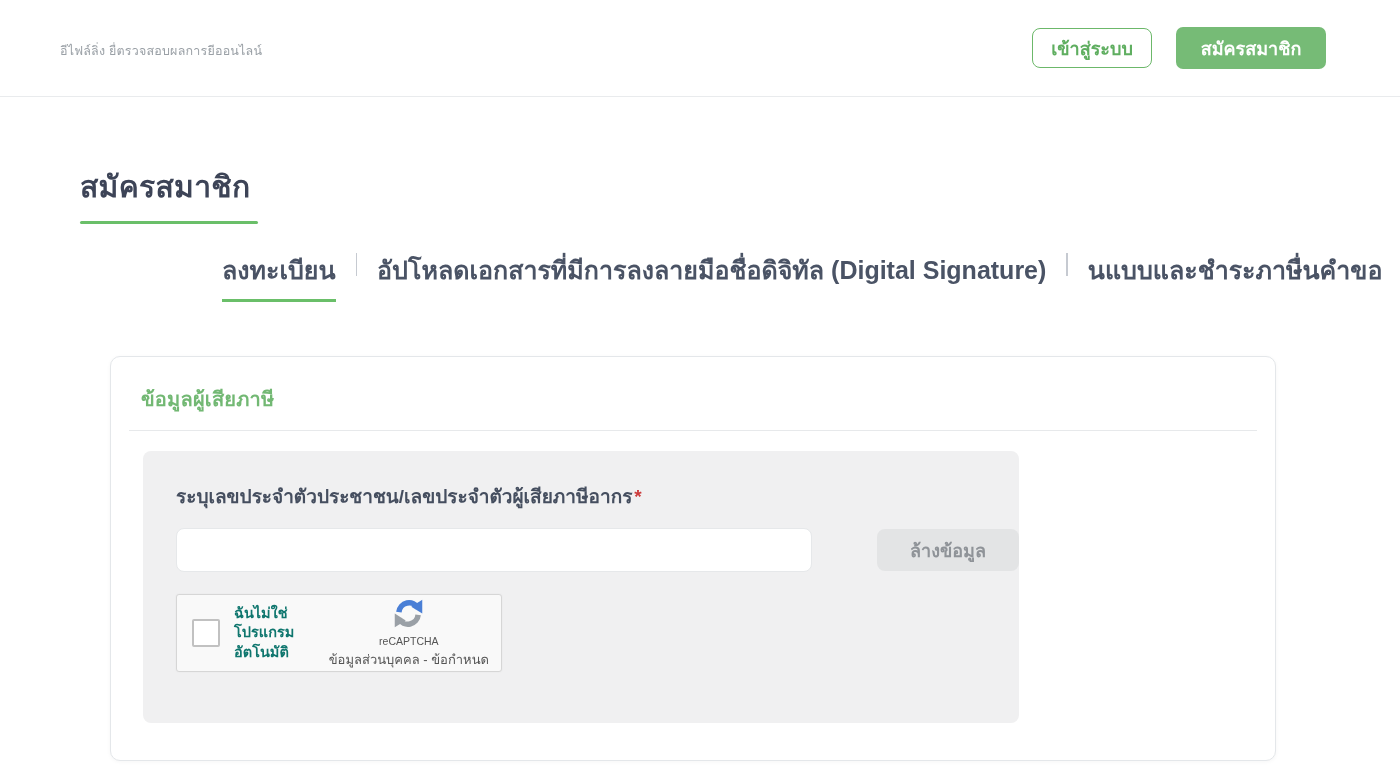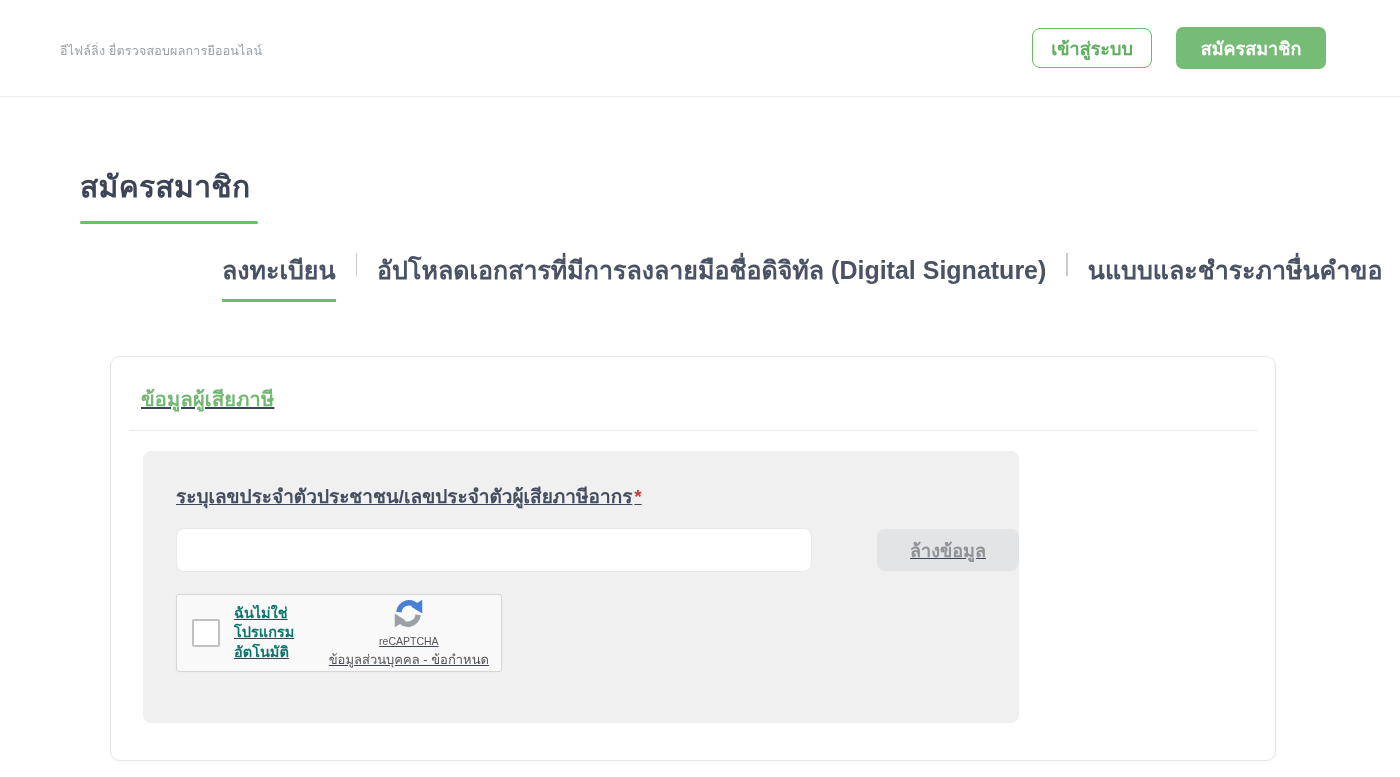--- a/index.html
+++ b/index.html
@@ -26,21 +26,21 @@
   .page-title { font-size:30px; font-weight:700; color:#3d4457; margin-top:66px; letter-spacing:.3px; }
   .title-underline { width:178px; height:3px; background:#6abf69; border-radius:2px; margin-top:11px; }
 
   .tabs { display:flex; align-items:flex-start; gap:20px; margin:26px 0 0 142px; }
   .tab { font-size:25px; font-weight:600; color:#4a5365; padding-bottom:9px; cursor:pointer; white-space:nowrap; }
   .tab.active { border-bottom:3px solid #6abf69; }
   .tab-divider { width:1.5px; height:23px; background:#c6cad1; margin-top:3px; }
 
   
   .card { width:1166px; margin:54px 0 0 30px; border:1px solid #e4e7ea; border-radius:10px;
-    background:#fff; box-shadow:0 1px 4px rgba(0,0,0,.04); padding:26px 32px 8px 30px; height:405px;text-decoration:underline; }
+    background:#fff; box-shadow:0 1px 4px rgba(0,0,0,.04); padding:26px 32px 8px 30px; height:405px; }
   .card-title { font-size:20px; font-weight:700; color:#72b873; letter-spacing:.2px; }
   .card-divider { height:1px; background:#e7e9eb; margin:15px -14px 0 -12px; }
 
   .panel { margin-top:20px; margin-left:2px; width:876px; height:272px; background:#f0f0f1;
     border-radius:8px; padding:30px 0 0 33px; }
   .field-label { font-size:19px; font-weight:600; color:#454e5f; }
   .req { color:#cc3b3b; margin-left:2px; }
   .form-row { display:flex; align-items:center; margin-top:17px; }
   .id-input { width:768px; height:44px; background:#fff; border:1px solid #e6e8ea; border-radius:8px;
     font-size:18px; padding:0 14px; color:#3d4457; font-family:inherit; outline:none; }

